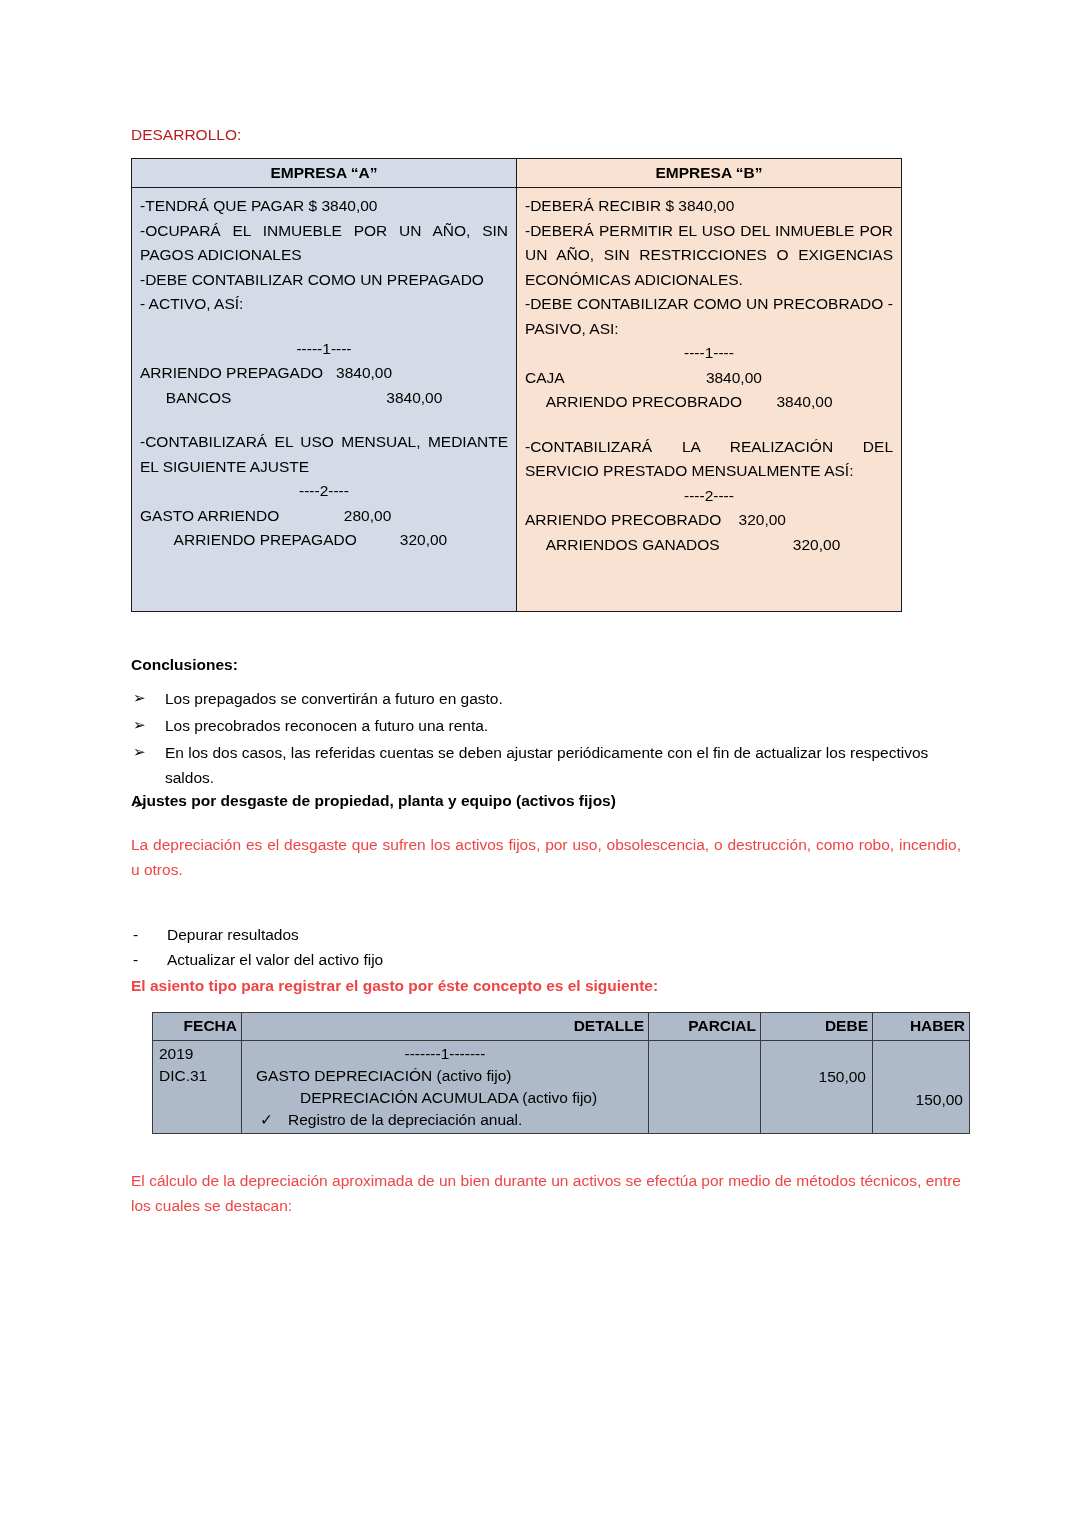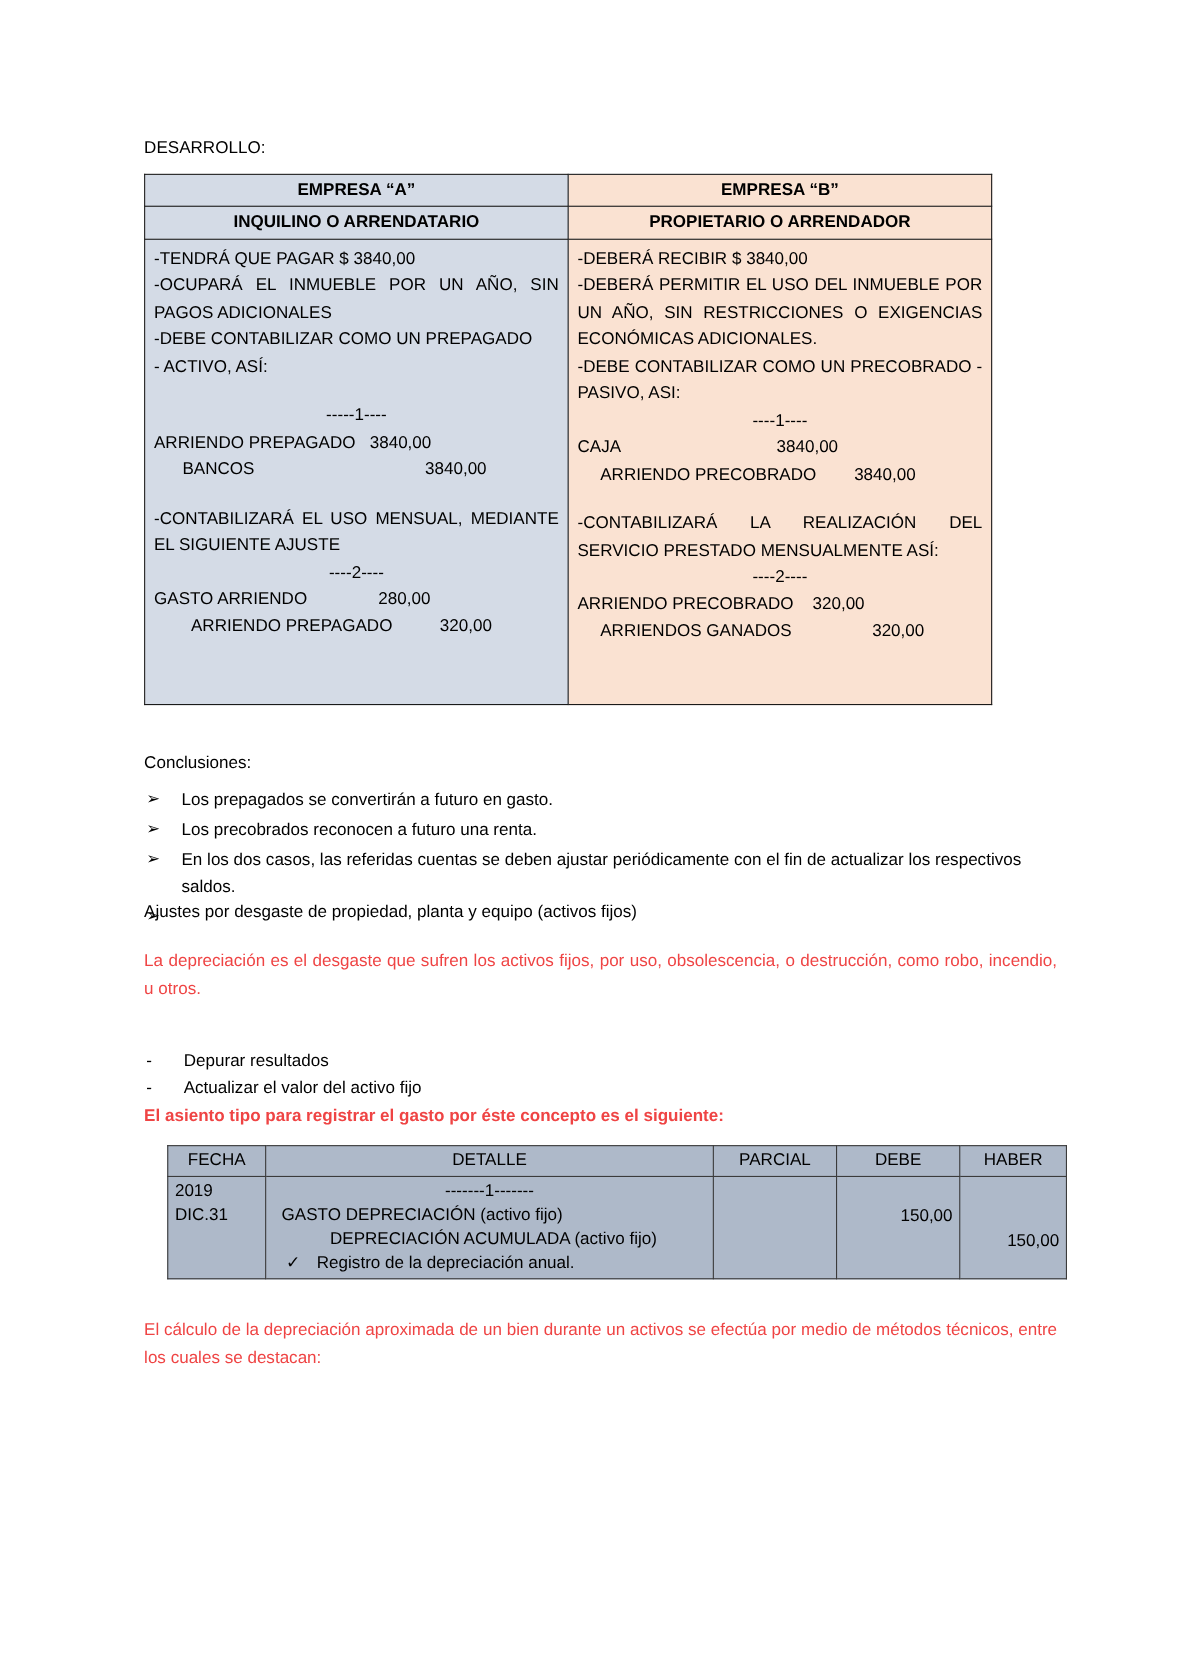--- a/index.html
+++ b/index.html
@@ -30,21 +30,21 @@
   .para {
     font-size: 15.5px;
     line-height: 1.62;
     text-align: justify;
     color: #ef4444;
     margin: 0;
   }
 
   .section-label {
     font-size: 15.5px;
-    color: #000000;
+    color: #b91c1c;
     margin-bottom: 14px;
   }
 
   
   .cmp-table {
     border-collapse: collapse;
     width: 771px;
     table-layout: fixed;
     margin: 0;
   }
@@ -69,21 +69,21 @@
   }
   .just { text-align: justify; text-align-last: left; }
   .center { text-align: center; }
   .entry-line { white-space: pre; font-size: 15.5px; }
   .spacer-md { height: 20px; }
   .cell-a-pad { height: 50px; }
   .cell-b-pad { height: 10px; }
 
   
   .conc-title {
-    font-weight: normal;
+    font-weight: bold;
     font-size: 15.5px;
     margin: 0 0 12px 0;
   }
   .conc-list { margin: 0; padding: 0; list-style: none; }
   .conc-item {
     position: relative;
     padding-left: 34px;
     font-size: 15.5px;
     line-height: 1.62;
     margin-bottom: 2px;
@@ -127,22 +127,22 @@
     background: #aeb9c9;
   }
   .journal th, .journal td {
     border: 1.5px solid #3b3b3b;
     padding: 2px 6px;
     font-size: 15.5px;
     vertical-align: top;
     background: #aeb9c9;
   }
   .journal th {
-    text-align: center;
-    font-weight: normal;
+    text-align: right;
+    font-weight: bold;
     padding: 4px 4px 5px 4px;
   }
   .j-fecha { width: 80px; }
   .j-detalle { width: 398px; }
   .j-parcial { width: 103px; }
   .j-debe { width: 103px; }
   .j-haber { width: 88px; }
   .j-date-cell { line-height: 1.42; padding-top: 4px; }
   .j-detail-cell { line-height: 1.42; padding-top: 4px; }
   .j-dash { text-align: center; }
@@ -159,24 +159,20 @@
 <div class="page">
   <div class="content">
 
     <div class="section-label">DESARROLLO:</div>
 
     <table class="cmp-table">
       <tbody>
         <tr>
           <td class="cmp-head col-a">EMPRESA “A”</td>
           <td class="cmp-head col-b">EMPRESA “B”</td>
-        </tr>
-        <tr>
-          <td class="cmp-head col-a">INQUILINO O ARRENDATARIO</td>
-          <td class="cmp-head col-b">PROPIETARIO O ARRENDADOR</td>
         </tr>
         <tr>
 
           <td class="cmp-body col-a">
             <div>-TENDRÁ QUE PAGAR $ 3840,00</div>
             <div class="just">-OCUPARÁ EL INMUEBLE POR UN AÑO, SIN PAGOS ADICIONALES</div>
             <div>-DEBE CONTABILIZAR COMO UN PREPAGADO</div>
             <div>- ACTIVO, ASÍ:</div>
             <div class="spacer-md"></div>
             <div class="center">-----1----</div>

